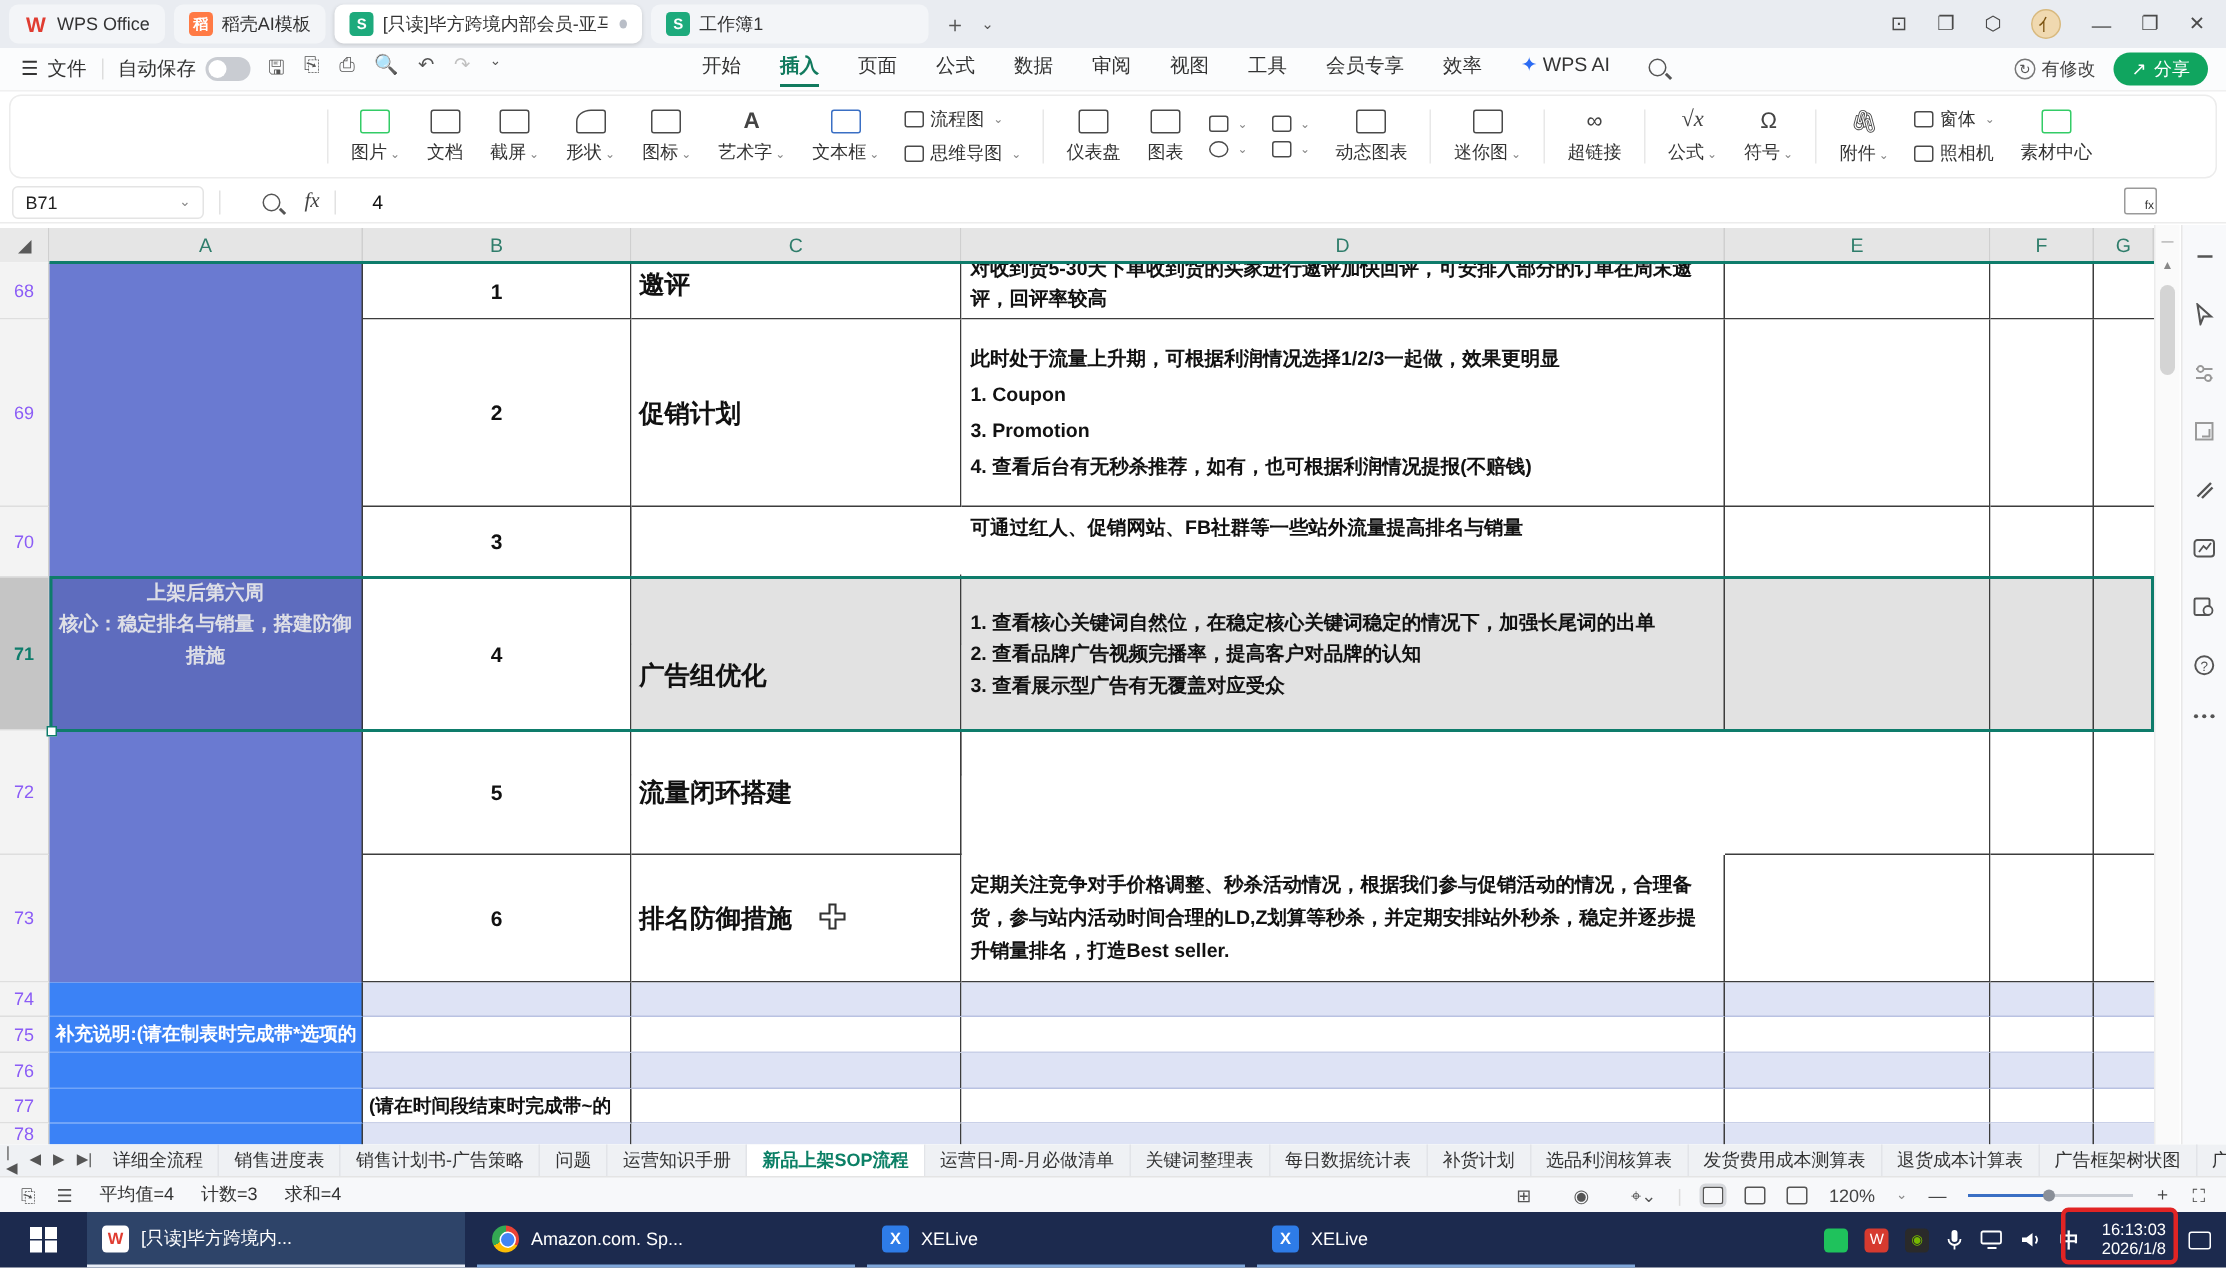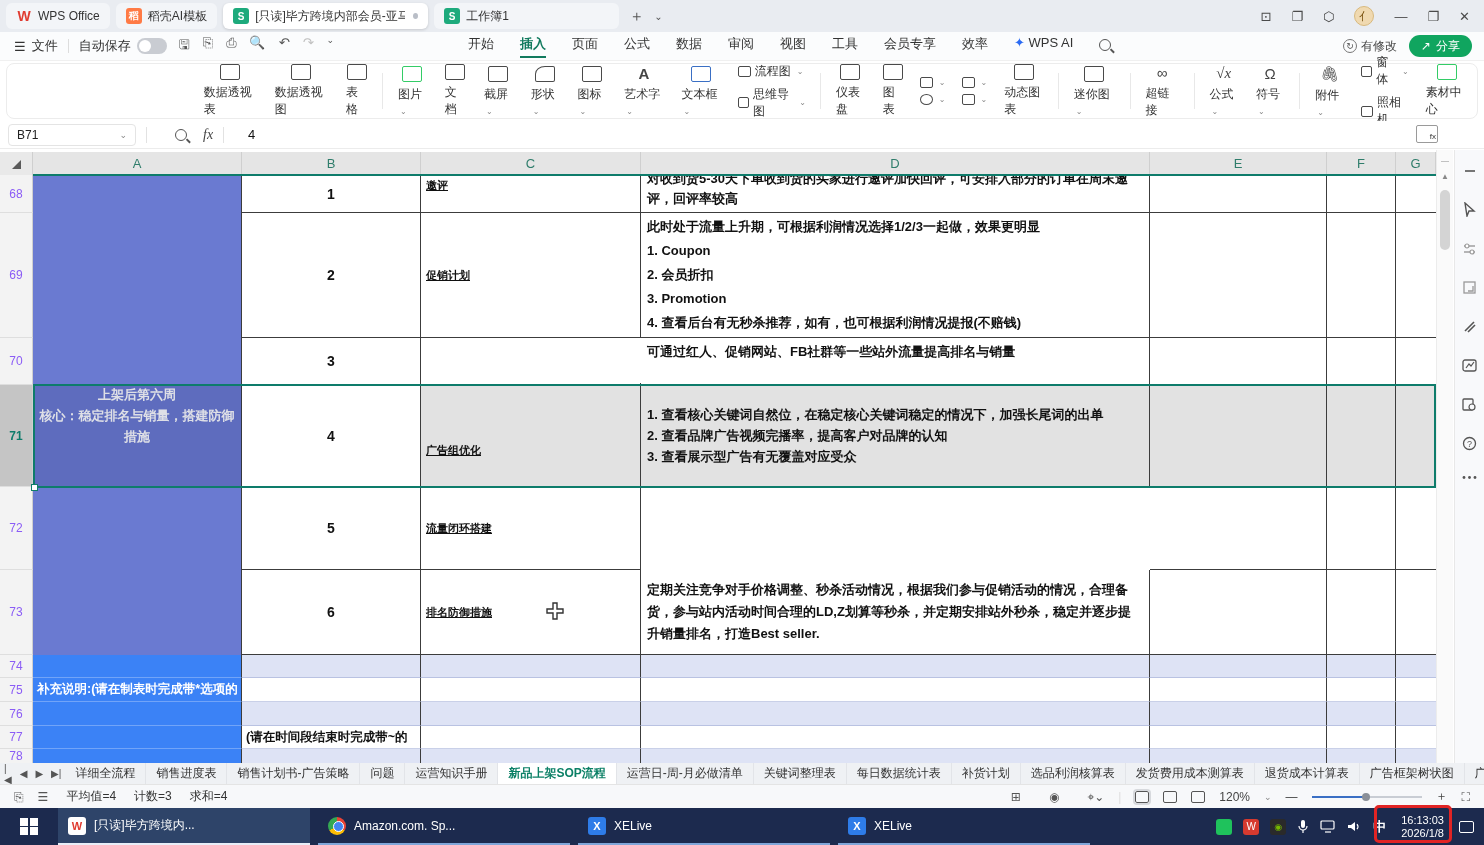--- a/index.html
+++ b/index.html
@@ -77,21 +77,21 @@
     display:flex; align-items:center; justify-content:center; border-right:1px solid #cfcfcf; }
   #corner { position:absolute; left:0; top:2px; width:33px; height:23px; background:#e9e9e9; border-right:1px solid #cfcfcf;}
   #corner::after { content:""; position:absolute; left:12px; top:8px; width:0; height:0;
     border-bottom:9px solid #5a5a5a; border-left:9px solid transparent; }
   .rowhdr { position:absolute; left:0; width:33px; background:#f3f3f3; color:#8b5cf6; font-size:12px;
     display:flex; align-items:center; justify-content:center; border-bottom:1px solid #dedede; border-right:1px solid #cfcfcf;}
   .rowhdr.sel { background:#c5c5c5; color:#0e7c6b; font-weight:bold; }
   .cell { position:absolute; border-right:1px solid #3c3c3c; border-bottom:1px solid #3c3c3c;
     font-weight:bold; color:#111; background:#fff; overflow:hidden; }
   .cnum { display:flex; align-items:center; justify-content:center; font-size:14px; }
-  .clabel { display:flex; align-items:center; font-size:11px; padding-left:5px;text-decoration:underline; }
+  .clabel { display:flex; align-items:center; font-size:17px; padding-left:5px; }
   .dtext { font-size:13px; padding:2px 6px; }
   .lav { background:#dee3f5; border-bottom:1px solid #b9c2e2; }
   .lightrow { border-bottom:1px solid #c9d0e8; }
   .selgray { background:#e2e2e2; }
   #amerge { position:absolute; left:33px; top:25px; width:209px; height:480px; background:#6a7ad1;
     color:#fff; display:flex; flex-direction:column; align-items:center; justify-content:center;
     font-size:13px; font-weight:bold; text-align:center; line-height:21px; padding:0 6px; border-right:1px solid #3c3c3c;}
   .ablue { background:#3b82f6; border-bottom:1px solid rgba(255,255,255,.28); border-right:1px solid #3c3c3c; }
   #aselshade { position:absolute; left:33px; top:235px; width:209px; height:102px; background:rgba(20,30,80,.14); }
   #topline { position:absolute; left:33px; top:24px; width:1403px; height:2px; background:#0e7c6b; }
@@ -221,34 +221,20 @@
     </span>
     <span class="share-btn">
       <span>↗</span>
       <span>分享</span>
     </span>
   </div>
 </div>
 
 <div id="ribbon">
   <div style="width:205px;"></div>
-  <div class="rgroup">
-    <div class="ritem">
-      <span class="ricon"></span>
-      <span>数据透视表</span>
-    </div>
-    <div class="ritem">
-      <span class="ricon"></span>
-      <span>数据透视图</span>
-    </div>
-    <div class="ritem">
-      <span class="ricon"></span>
-      <span>表格</span>
-    </div>
-  </div>
   <div class="rsep"></div>
   <div class="rgroup">
     <div class="ritem">
       <span class="ricon accent"></span>
       <span><span>图片</span><span class="dd">⌄</span></span>
     </div>
     <div class="ritem">
       <span class="ricon"></span>
       <span>文档</span>
     </div>
@@ -414,21 +400,20 @@
   </div>
   <div class="cell" style="left:1150px;top:25px;width:177px;height:38px;"></div>
   <div class="cell" style="left:1327px;top:25px;width:69px;height:38px;"></div>
   <div class="cell" style="left:1396px;top:25px;width:40px;height:38px;border-right:none;"></div>
 
   <div class="cell cnum" style="left:242px;top:63px;width:179px;height:125px;">2</div>
   <div class="cell clabel" style="left:421px;top:63px;width:220px;height:125px;">促销计划</div>
   <div class="cell dtext" style="left:641px;top:63px;width:509px;height:125px;display:flex;flex-direction:column;justify-content:center;line-height:24px;">
     <div>此时处于流量上升期，可根据利润情况选择1/2/3一起做，效果更明显</div>
     <div>1. Coupon</div>
-    <div>2. 会员折扣</div>
     <div>3. Promotion</div>
     <div>4. 查看后台有无秒杀推荐，如有，也可根据利润情况提报(不赔钱)</div>
   </div>
   <div class="cell" style="left:1150px;top:63px;width:177px;height:125px;"></div>
   <div class="cell" style="left:1327px;top:63px;width:69px;height:125px;"></div>
   <div class="cell" style="left:1396px;top:63px;width:40px;height:125px;border-right:none;"></div>
 
   <div class="cell cnum" style="left:242px;top:188px;width:179px;height:47px;">3</div>
   <div class="cell clabel" style="left:421px;top:188px;width:220px;height:47px;align-items:flex-start;padding-top:4px;margin-top:45px;">站外引流</div>
   <div class="cell dtext" style="left:641px;top:188px;width:509px;height:47px;padding-top:5px;">可通过红人、促销网站、FB社群等一些站外流量提高排名与销量</div>

